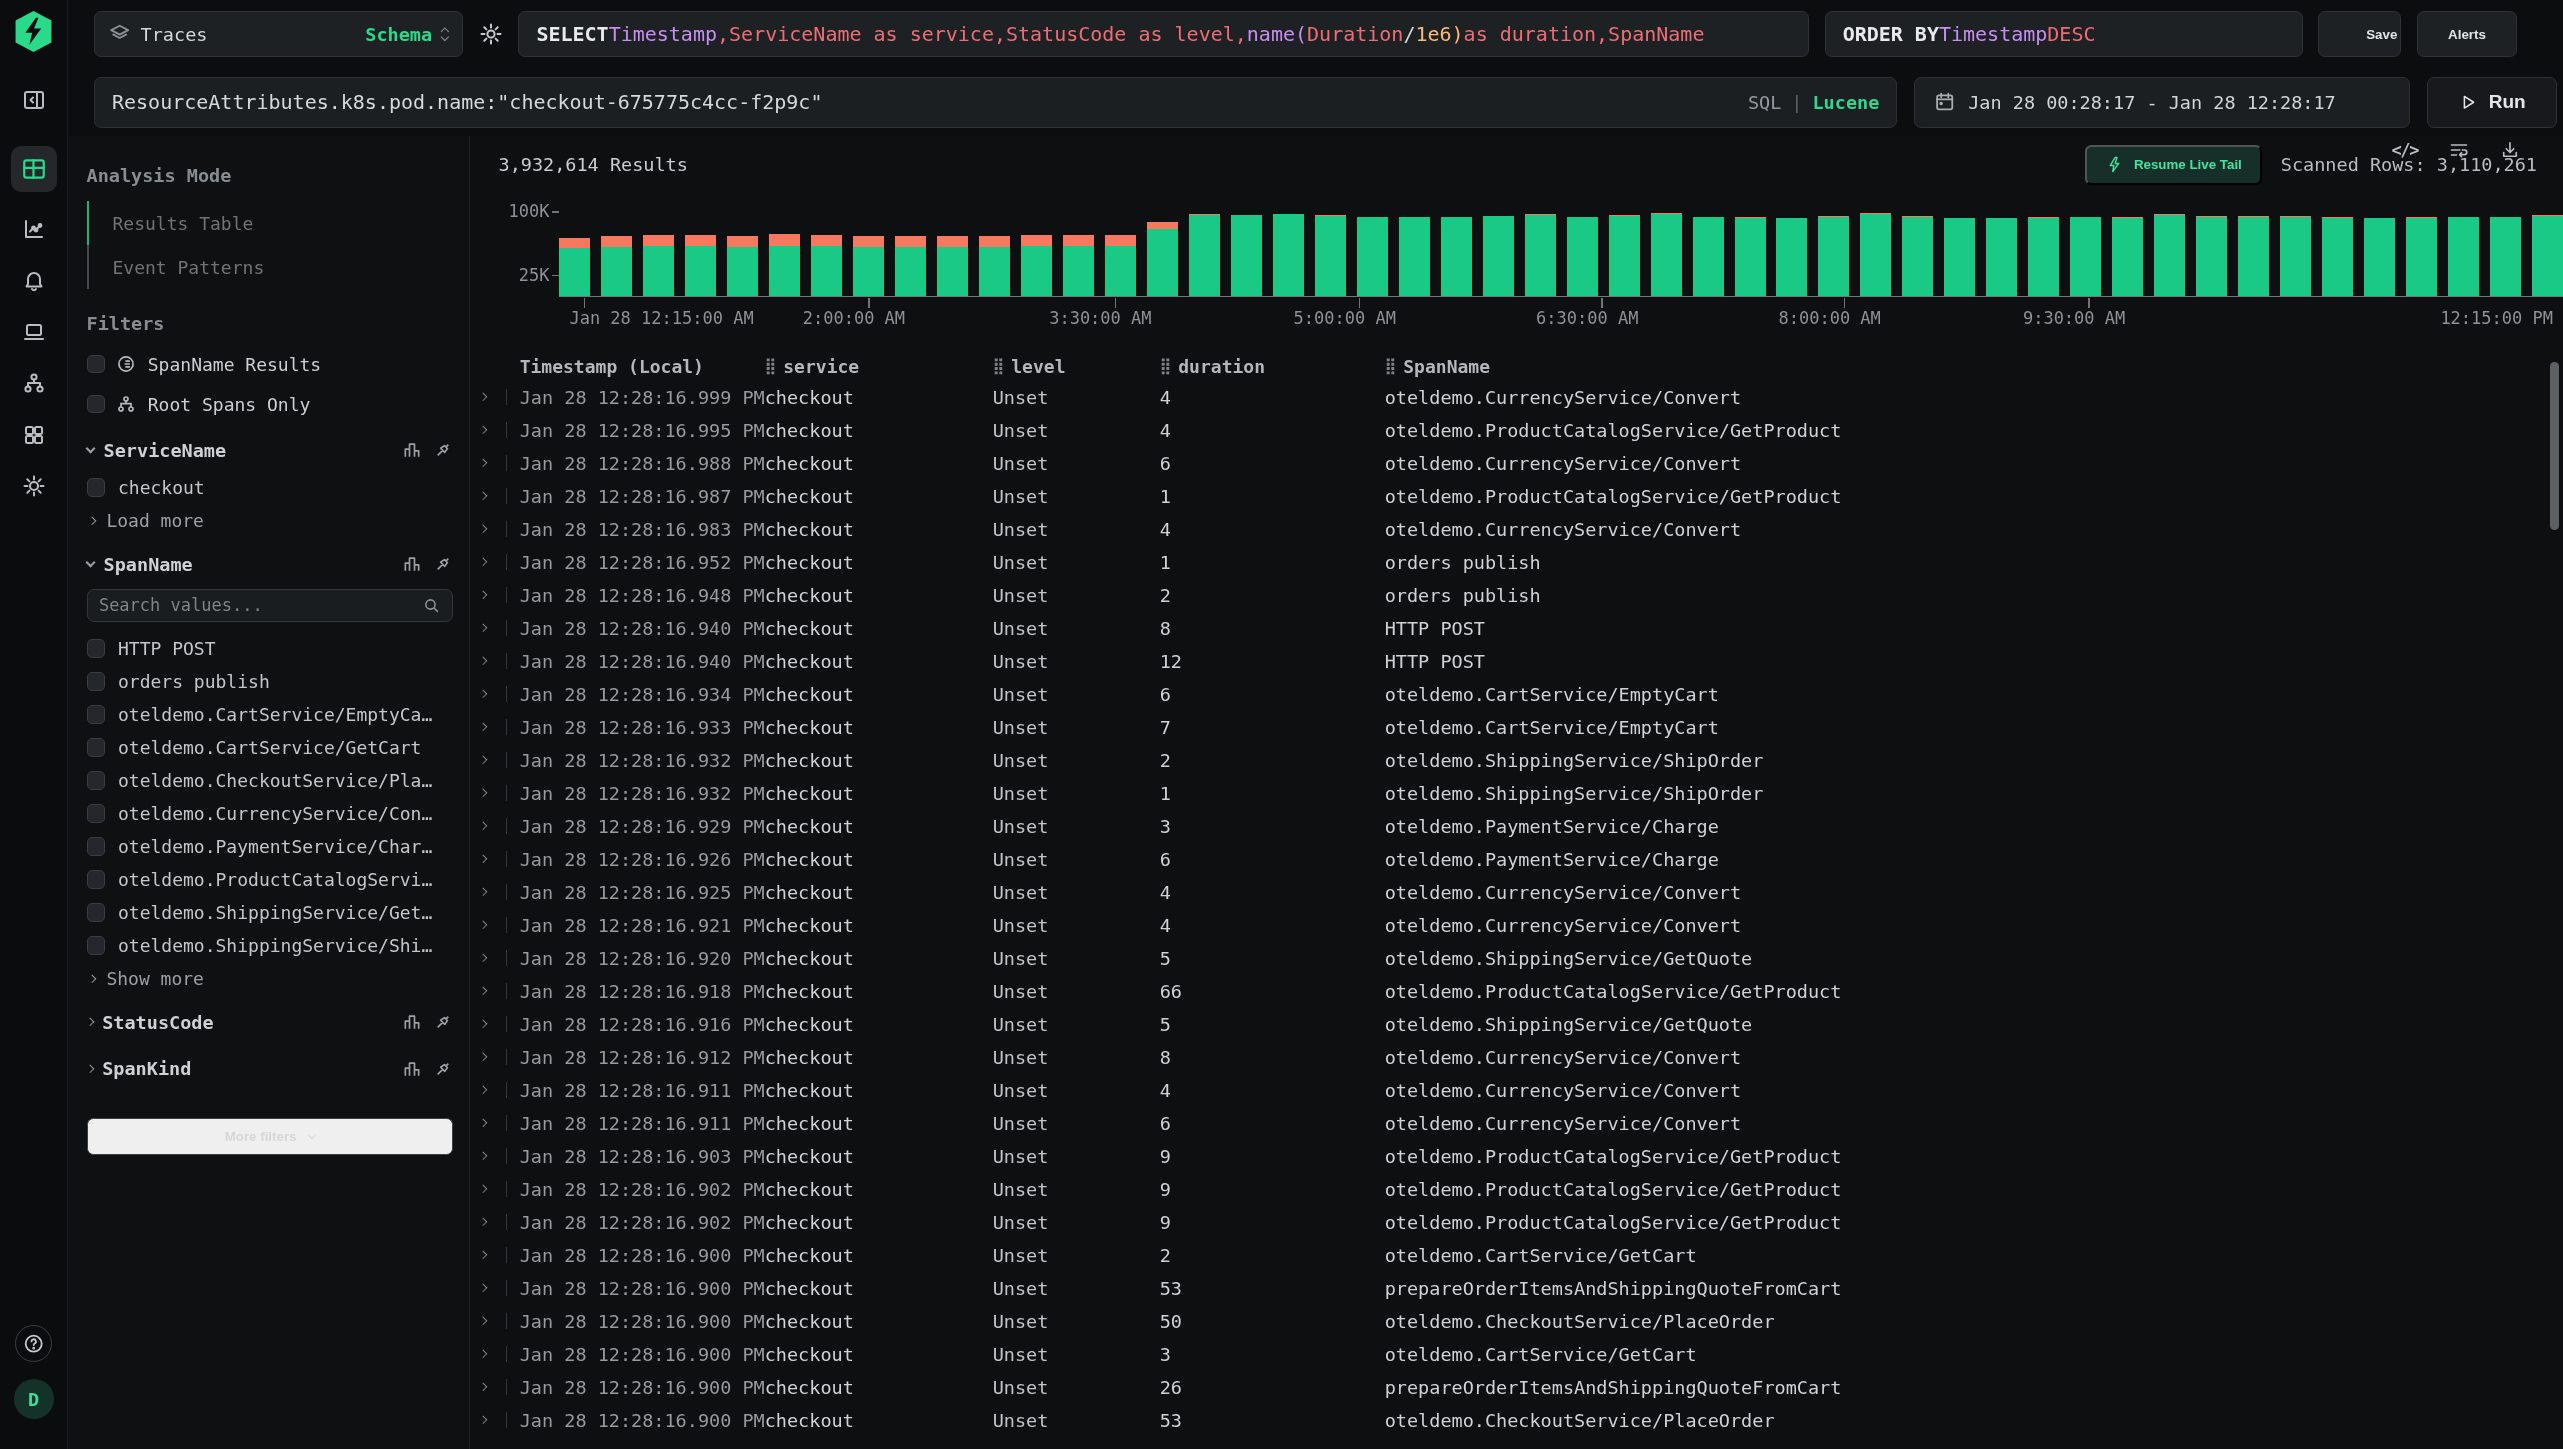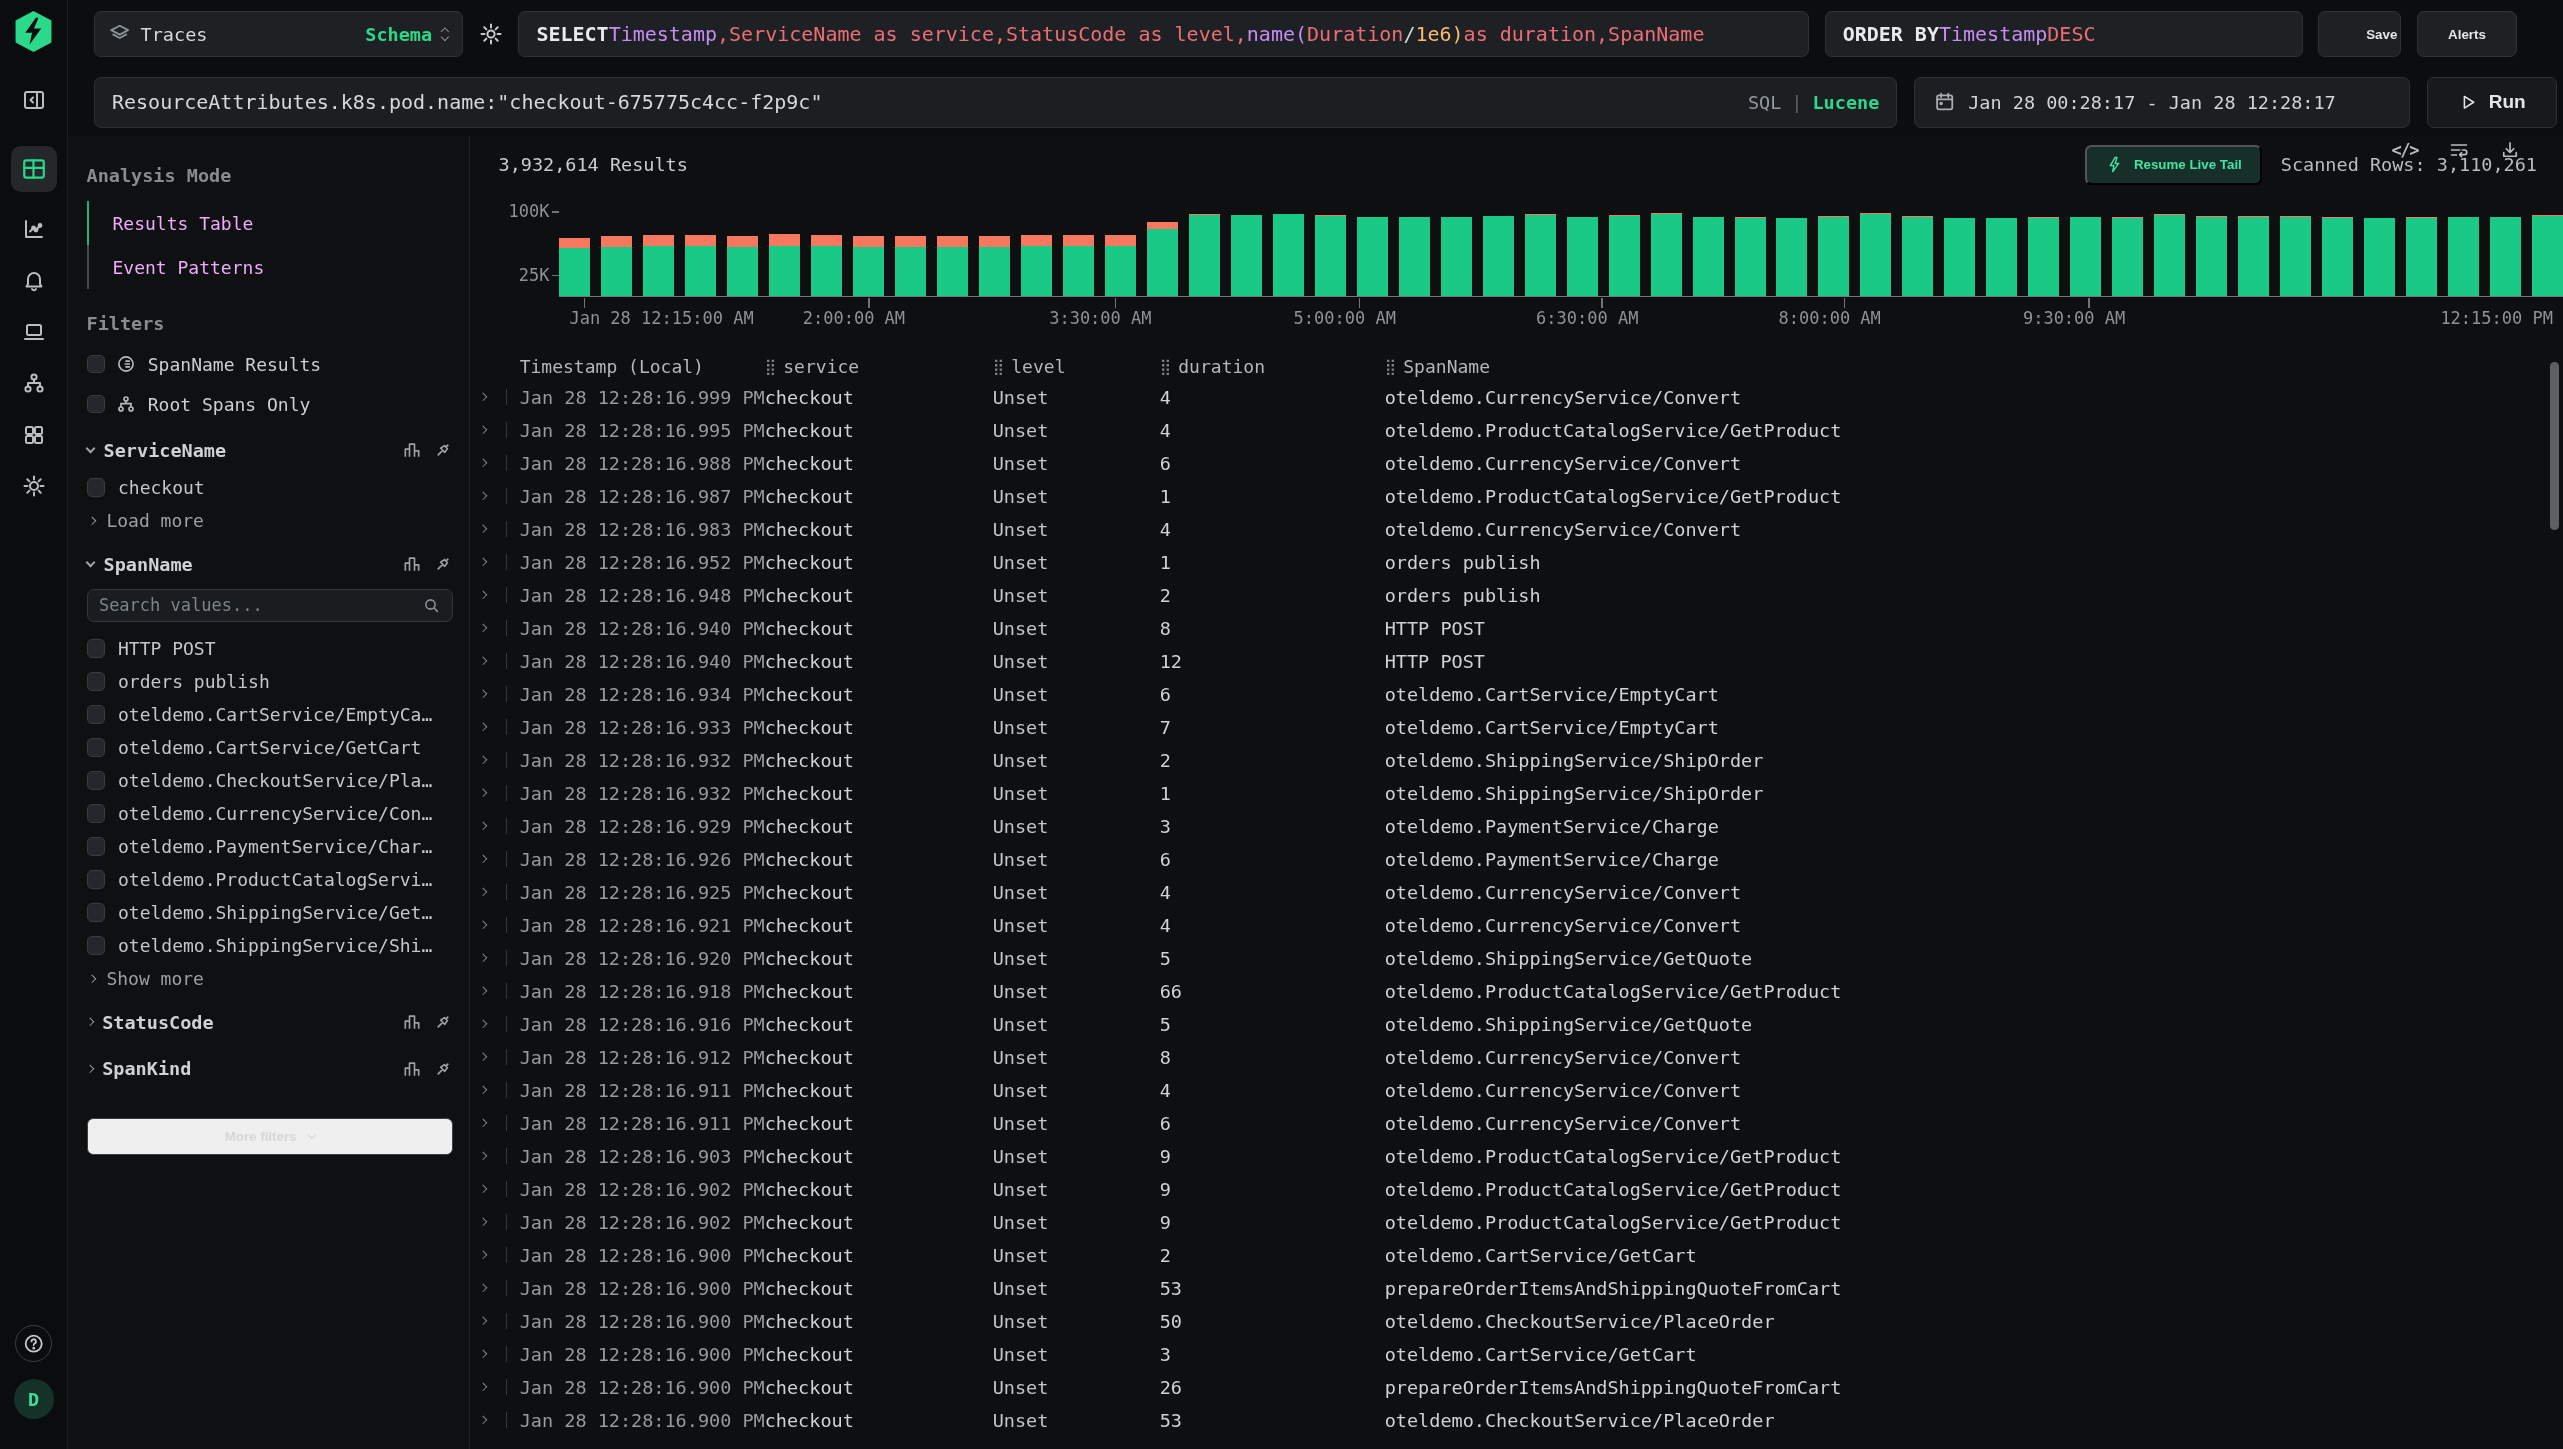--- a/index.html
+++ b/index.html
@@ -66,21 +66,21 @@
 
   
   .content { flex:1; display:flex; min-height:0; }
 
   .sidebar { width:402px; background:#0e1011; border-right:1.4px solid #1e2225; padding:0 15.7px 0 18.5px;
              flex-shrink:0; overflow:hidden; font-size:18px; }
   .side-h { color:#878c91; font-weight:bold; font-size:18.5px; }
   .mode-title { margin-top:28.5px; }
   .mode-list { margin-top:15.7px; }
   .mode-item { height:44px; display:flex; align-items:center; padding-left:24px;
-               border-left:2.8px solid #43484d; color:#f0abfc;text-align:right; }
+               border-left:2.8px solid #43484d; color:#737373;text-align:right; }
   .mode-item.active { border-left-color:#1db277; }
   .filters-title { margin-top:24px; }
   .toggle-row { height:40px; display:flex; align-items:center; gap:11.4px; color:#ccd0d3; }
   .toggle-list { margin-top:10px; }
   .cbx { width:18.5px; height:18.5px; border-radius:5px; background:#24282c; border:1.4px solid #383d42; flex-shrink:0; }
   .t-icon { color:#b6babd; width:20px; height:20px; flex-shrink:0; }
   .sec-head { height:41px; display:flex; align-items:center; gap:10px; margin-top:5.7px; }
   .sec-title { font-weight:bold; color:#ced2d5; font-size:18.5px; flex:1;
                white-space:nowrap; overflow:hidden; }
   .sec-icons { display:flex; gap:11.4px; color:#9ca1a5; align-items:center; }
@@ -125,21 +125,21 @@
   .bar .seg-red { background:#f5785f; }
   .bar .seg-green { background:#19c985; }
   .baseline { position:absolute; left:0; right:0; top:106px; height:1.4px; background:#73787c; }
   .xtick { position:absolute; top:108px; width:1.4px; height:10px; background:#6f7478; }
   .xlabels { position:absolute; left:0; right:0; top:114px; height:26px; color:#8d9298; font-size:17px; }
   .xlabel { position:absolute; top:4.3px; transform:translateX(-50%); white-space:nowrap; }
   .xlabel.left { transform:none; } .xlabel.right { transform:translateX(-100%); }
 
   .grid-cols { display:grid; grid-template-columns:44px 245px 228px 167px 225px auto; align-items:center; }
   .thead { height:28.5px; margin-top:27px; color:#b3b7bb; font-size:18px; flex-shrink:0; position:relative; }
-  .th { display:flex; align-items:center; gap:7.1px; padding-left:5.7px; white-space:nowrap; }
+  .th { display:flex; gap:7.1px; padding-left:5.7px; white-space:nowrap;font-weight:bold; }
   .drag { color:#7e838a; font-size:15.7px; }
   .thead-icons { position:absolute; right:43px; top:0; height:28.5px; display:flex; gap:31px;
                  align-items:center; color:#b9bdc1; }
   .code-glyph { font-size:17px; font-weight:bold; letter-spacing:-1.4px; }
 
   .tbody { flex:1; overflow:hidden; }
   .trow { height:33px; }
   .cell-exp { display:flex; align-items:center; padding-left:10px; gap:0; height:100%; position:relative; color:#84898d; }
   .cell-exp .vdiv { position:absolute; right:7.1px; top:8.5px; width:1.4px; height:15.7px; background:#33383c; }
   .c-ts { color:#969b9f; padding-left:5.7px; white-space:nowrap; }

